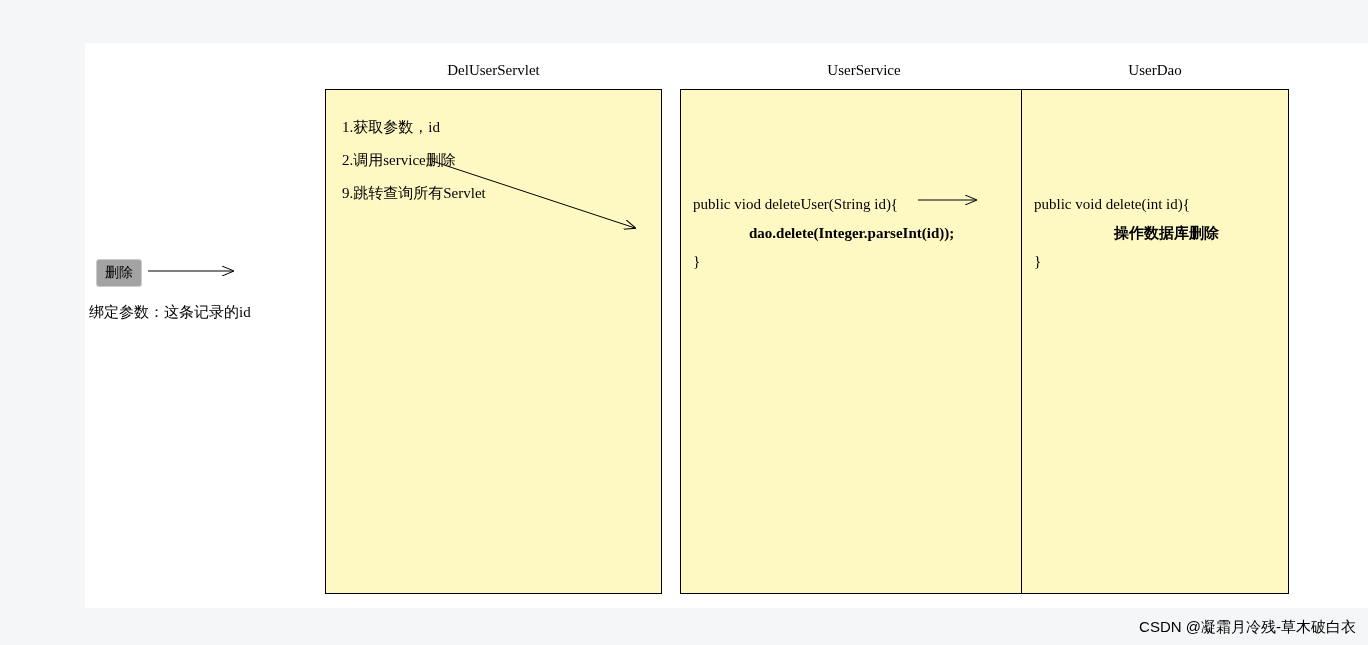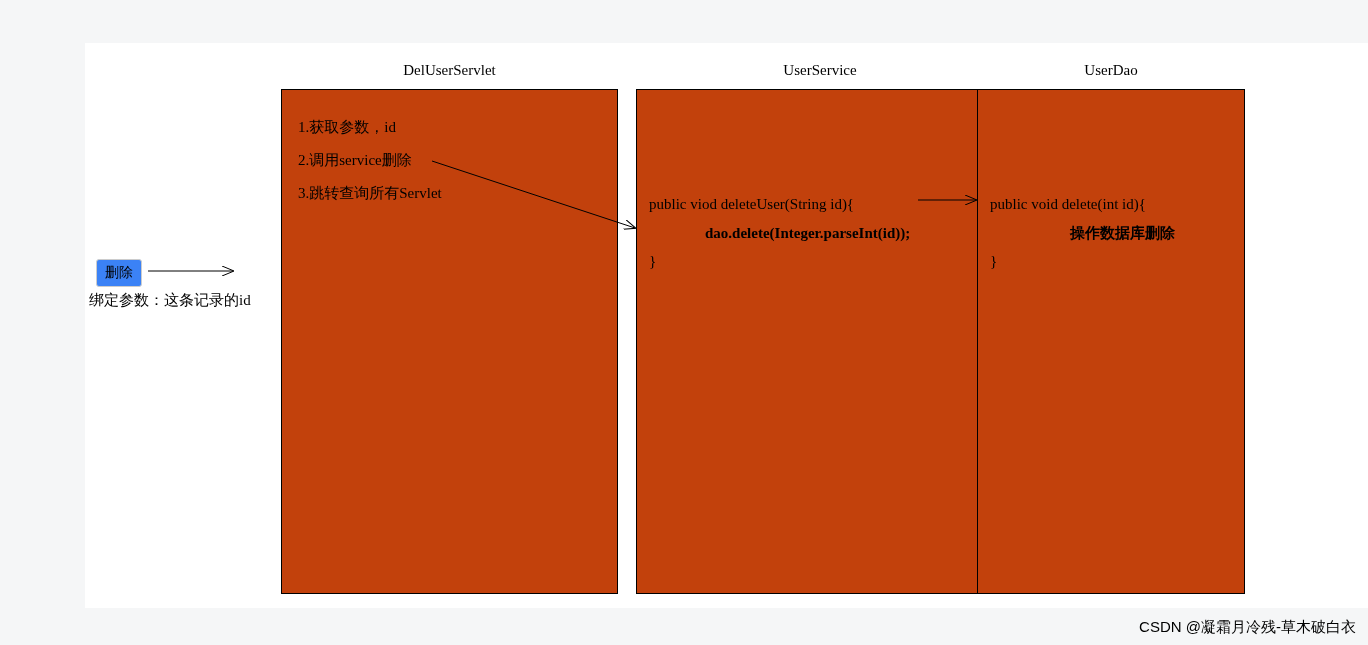--- a/index.html
+++ b/index.html
@@ -16,21 +16,22 @@
       position: absolute;
       left: 85px;
       top: 43px;
       width: 1283px;
       height: 565px;
       background: #fff;
     }
     .box {
       position: absolute;
       border: 1px solid #000;
-      background: #c2410c;
+      background: #fef9c3;
+      margin-left: 44px;
     }
     .box-title {
       position: absolute;
       width: 100%;
       text-align: center;
       top: -28px;
       font-size: 15px;
     }
     .step {
       margin-bottom: 14px;
@@ -40,21 +41,21 @@
       font-size: 15px;
       white-space: nowrap;
       line-height: 1.9;
     }
     .btn {
       position: absolute;
       border: 1px solid #ccc;
       border-radius: 3px;
       padding: 4px 8px;
       font-size: 14px;
-      background: #3b82f6;
+      background: #a3a3a3;
       font-family: "SimSun", "宋体", serif;
     }
     .label-text {
       position: absolute;
       font-size: 15px;
     }
     svg.overlay {
       position: absolute;
       left: 0;
       top: 0;
@@ -71,28 +72,28 @@
       font-family: "Microsoft YaHei", sans-serif;
     }
   </style>
 </head>
 <body>
 
 <div class="canvas"></div>
 
 <button class="btn" style="left:96px; top:259px;">删除</button>
 
-<div class="label-text" style="left:89px; top:291px;">绑定参数：这条记录的id</div>
+<div class="label-text" style="left:89px; top:303px;">绑定参数：这条记录的id</div>
 
 <div class="box" style="left:281px; top:89px; width:337px; height:505px;">
   <div class="box-title">DelUserServlet</div>
   <div style="padding: 28px 16px;">
     <div class="step">1.获取参数，id</div>
     <div class="step">2.调用service删除</div>
-    <div class="step">3.跳转查询所有Servlet</div>
+    <div class="step">9.跳转查询所有Servlet</div>
   </div>
 </div>
 
 <div class="box" style="left:636px; top:89px; width:368px; height:505px;">
   <div class="box-title">UserService</div>
   <div style="padding: 100px 10px 0 12px;">
     <div class="code-line">public viod deleteUser(String id){</div>
     <div class="code-line" style="padding-left:56px;font-weight:bold;">dao.delete(Integer.parseInt(id));</div>
     <div class="code-line">}</div>
   </div>

